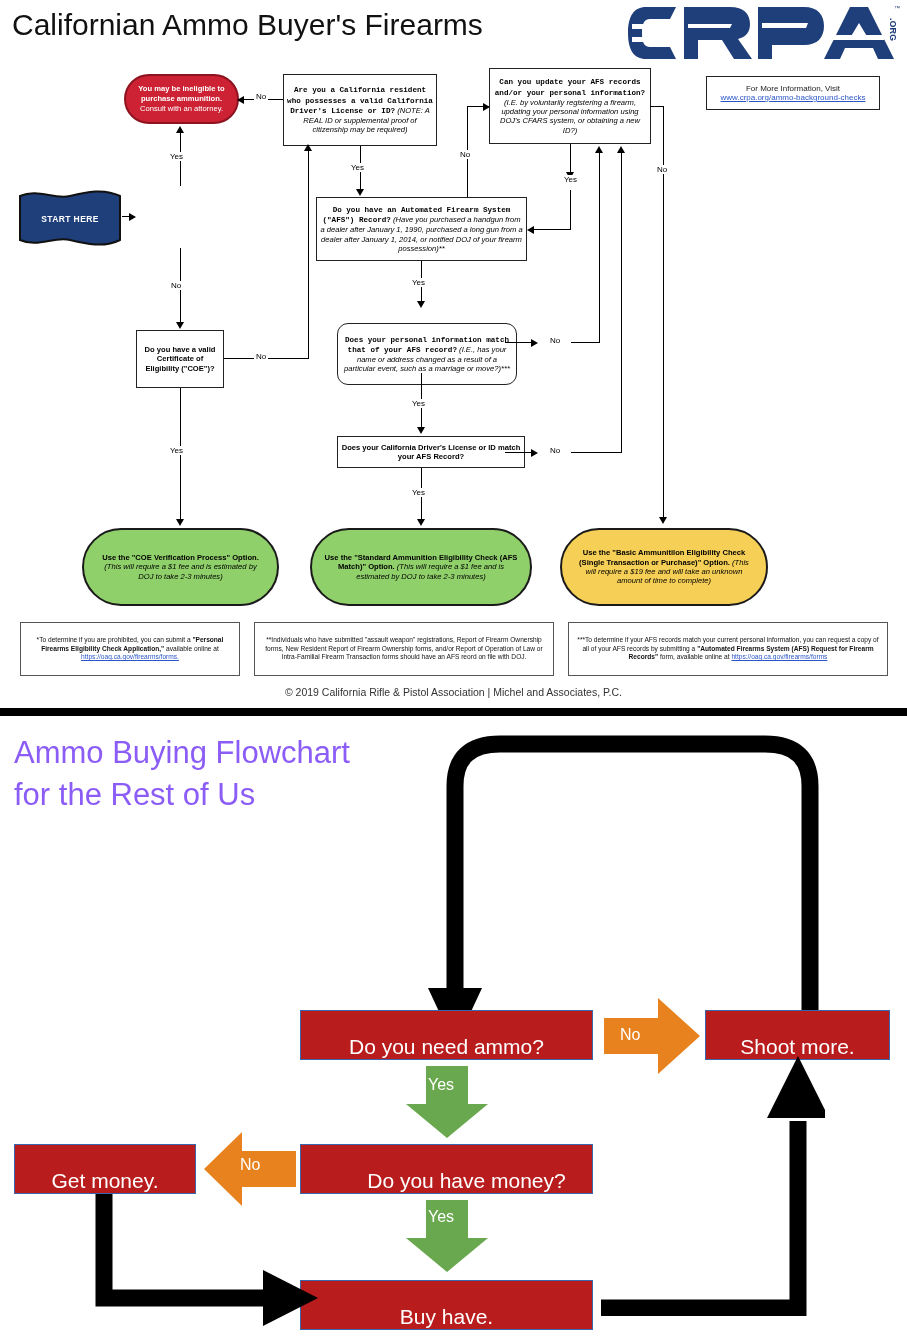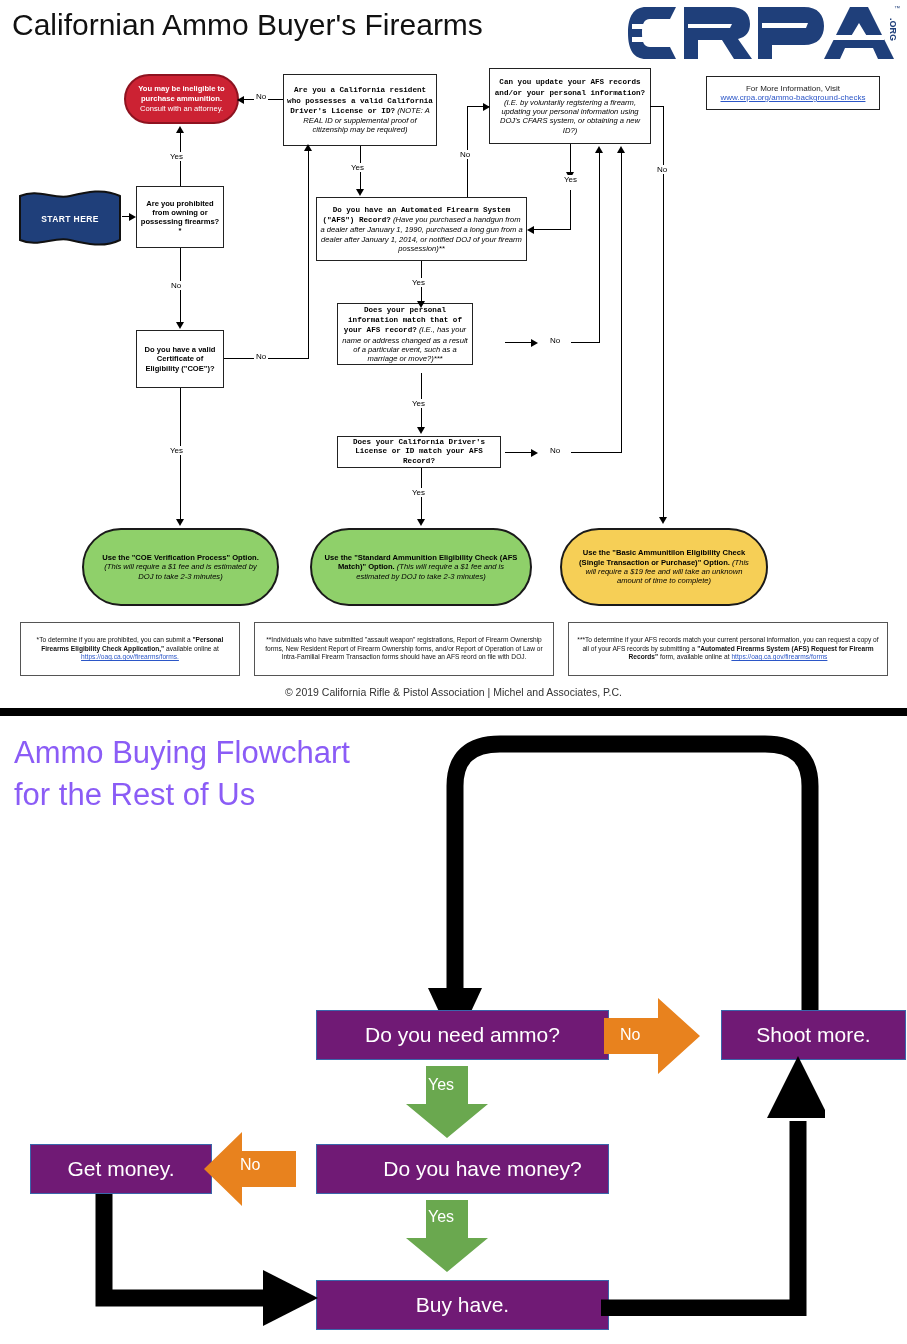--- a/index.html
+++ b/index.html
@@ -59,22 +59,22 @@
   
   .fnote{position:absolute;border:1px solid #555;background:#fff;box-sizing:border-box;
          display:flex;align-items:center;justify-content:center;text-align:center;padding:3px 5px;
          font-size:6.6px;line-height:1.32;color:#111;}
   .fnote a{color:#2b56c7;text-decoration:underline;}
   .fnote b{font-weight:bold;}
   #copyright{position:absolute;left:0;top:686px;width:907px;text-align:center;font-size:10.5px;color:#333;}
 
   
   #sub-title{position:absolute;left:14px;top:16px;font-size:31px;line-height:1.36;color:#8b5cf6;}
-  .bbox{position:absolute;background:#701a75;border:1px solid #3a66ab;box-sizing:border-box;
-        display:flex;align-items:center;justify-content:center;color:#fff;font-size:21px;margin-left:16px;}
+  .bbox{position:absolute;background:#b91c1c;border:1px solid #3a66ab;box-sizing:border-box;
+        display:flex;align-items:flex-end;justify-content:center;color:#fff;font-size:21px;}
   .arrow-lbl{position:absolute;font-size:16px;color:#fff;z-index:5;white-space:nowrap;}
 </style>
 </head>
 <body>
 
 <div class="page">
 
   <div id="top-panel">
 
     <div id="main-title">Californian Ammo Buyer's Firearms</div>
@@ -105,23 +105,20 @@
       <span class="l1">For More Information, Visit</span>
       <span class="l2">www.crpa.org/ammo-background-checks</span>
     </div>
 
     <div class="red-term" style="left:124px;top:74px;width:115px;height:50px;">
       <span>You may be ineligible to</span>
       <span>purchase ammunition.</span>
       <span class="sub">Consult with an attorney.</span>
     </div>
 
-    <div class="nbox" style="left:136px;top:186px;width:88px;height:62px;font-weight:bold;">
-      <span>Are you prohibited from owning or possessing firearms?*</span>
-    </div>
 
     <div class="nbox" style="left:136px;top:330px;width:88px;height:58px;font-weight:bold;">
       <span>Do you have a valid Certificate of Eligibility ("COE")?</span>
     </div>
 
     <div class="nbox" style="left:283px;top:74px;width:154px;height:72px;">
       <span>
         <b>Are you a California resident who possesses a valid California Driver's License or ID?</b>
         <i>(NOTE: A REAL ID or supplemental proof of citizenship may be required)</i>
       </span>
@@ -134,28 +131,28 @@
       </span>
     </div>
 
     <div class="nbox" style="left:489px;top:68px;width:162px;height:76px;">
       <span>
         <b>Can you update your AFS records and/or your personal information?</b>
         <i>(I.E. by voluntarily registering a firearm, updating your personal information using DOJ's CFARS system, or obtaining a new ID?)</i>
       </span>
     </div>
 
-    <div class="nbox" style="left:337px;top:303px;width:136px;height:62px;">
+    <div class="nbox" style="left:337px;top:323px;width:180px;height:62px;border-radius:11px;">
       <span>
         <b>Does your personal information match that of your AFS record?</b>
         <i>(I.E., has your name or address changed as a result of a particular event, such as a marriage or move?)***</i>
       </span>
     </div>
 
-    <div class="nbox" style="left:337px;top:436px;width:164px;height:32px;font-weight:bold;font-family:Liberation Mono, monospace;">
+    <div class="nbox" style="left:337px;top:436px;width:188px;height:32px;font-weight:bold;">
       <span>Does your California Driver's License or ID match your AFS Record?</span>
     </div>
 
     <div class="stadium green" style="left:82px;top:528px;width:197px;height:78px;">
       <span>
         <b>Use the "COE Verification Process" Option.</b>
         <i>(This will require a $1 fee and is estimated by DOJ to take 2-3 minutes)</i>
       </span>
     </div>
 

